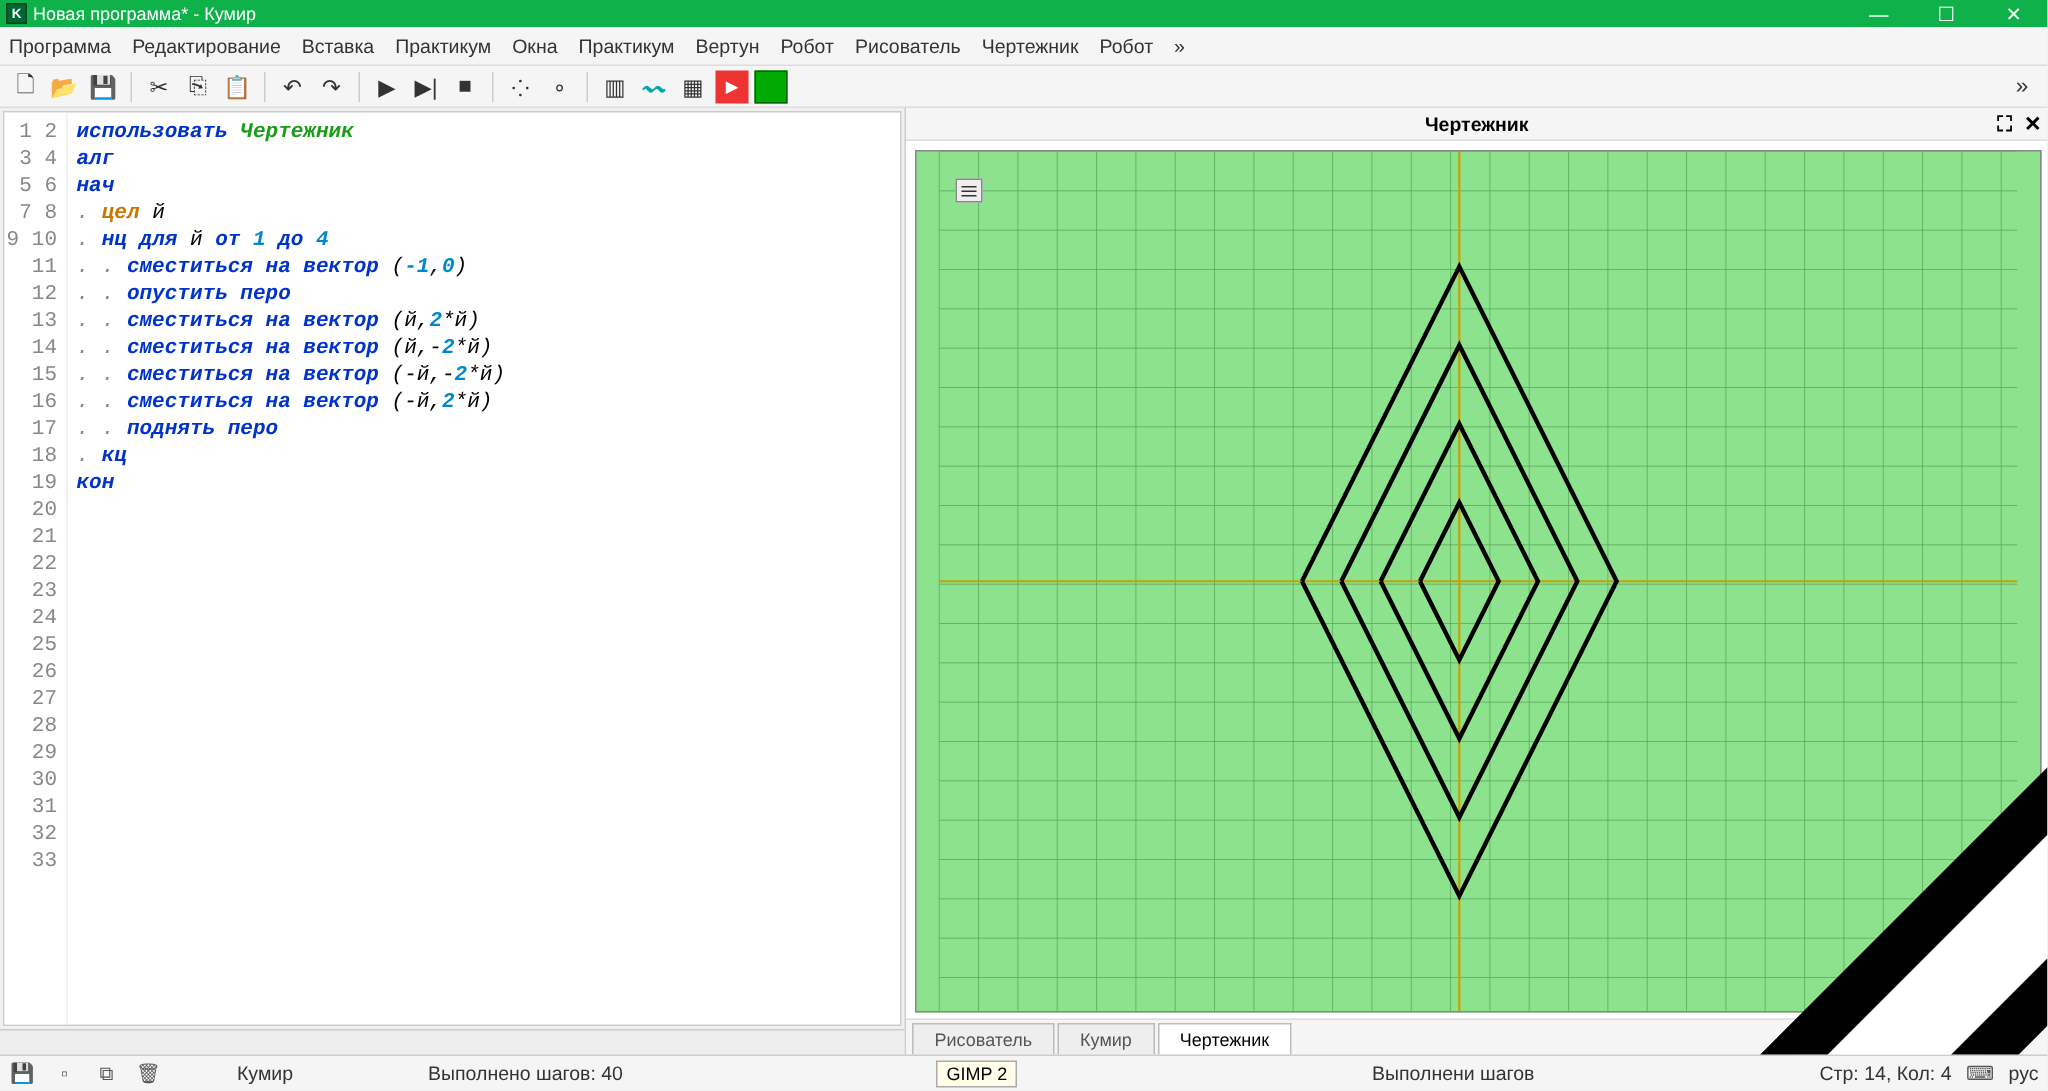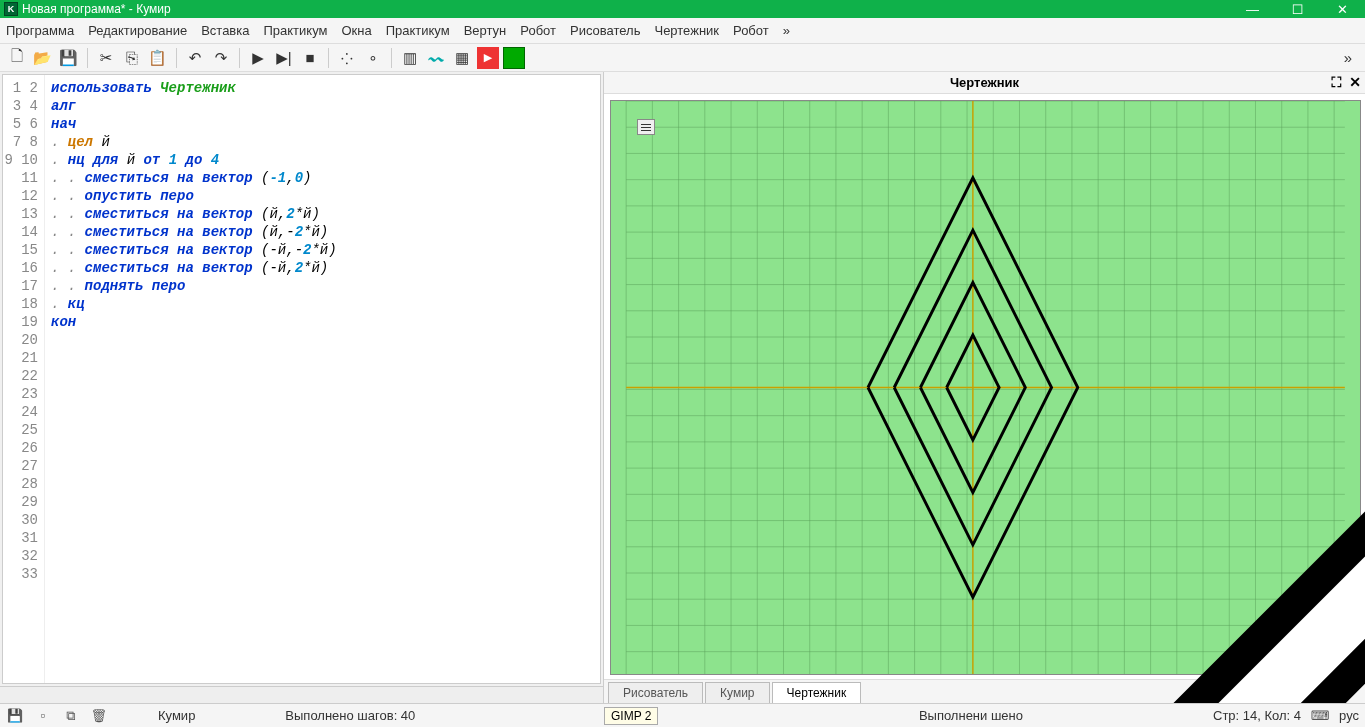--- a/index.html
+++ b/index.html
@@ -31,21 +31,21 @@
 .canvas { width:100%; height:100%; background:#8de38d; position:relative; border:1px solid #888; }
 .canvas svg { position:absolute; inset:0; width:100%; height:100%; }
 .menu-btn { position:absolute; top:18px; left:26px; width:18px; height:16px; background:#eee; border:1px solid #888; display:flex; flex-direction:column; justify-content:center; align-items:center; gap:2px; }
 .menu-btn div { width:10px; height:1px; background:#333; }
 .tabs { height:24px; display:flex; align-items:flex-end; background:#f5f5f5; border-top:1px solid #ddd; padding-left:4px; }
 .tab { padding:3px 14px; border:1px solid #bbb; border-bottom:none; background:#eee; margin-right:2px; font-size:12px; color:#555; border-radius:0; }
 .tab.active { background:#fff; color:#000; }
 .statusbar { height:24px; background:#f5f5f5; border-top:1px solid #ccc; display:flex; align-items:center; padding:0 6px; font-size:13px; color:#333; gap:10px; }
 .statusbar .sicon { width:18px; height:18px; display:flex;align-items:center;justify-content:center; color:#555; }
 .statusbar .grow { flex:1; }
-.gimp-overlay { position:absolute; bottom:2px; left:604px; background:#fffde7; border:1px solid #aaa; padding:1px 6px; font-size:12px; }
+.gimp-overlay { position:absolute; bottom:2px; left:624px; background:#fffde7; border:1px solid #aaa; padding:1px 6px; font-size:12px; }
 .pen-cursor { position:absolute; width:18px; height:18px; }
 </style>
 </head>
 <body>
 
 <div class="titlebar">
   <div class="logo">K</div>
   <span>Новая программа* - Кумир</span>
   <div class="winbtns">
     <div>—</div>
@@ -249,19 +249,19 @@
 </div>
 
 <div class="statusbar">
   <div class="sicon">💾</div>
   <div class="sicon">▫</div>
   <div class="sicon">⧉</div>
   <div class="sicon">🗑</div>
   <span style="margin-left:40px">Кумир</span>
   <span style="margin-left:80px">Выполнено шагов: 40</span>
   <span class="grow"></span>
-  <span style="position:relative;left:-180px">Выполнени             шено</span>
+  <span style="position:relative;left:-180px">Выполнени             шагов</span>
   <span>Стр: 14, Кол: 4</span>
   <div class="sicon">⌨</div>
   <span>рус</span>
 </div>
 
 <div class="gimp-overlay">GIMP 2</div>
 
 </body></html>

